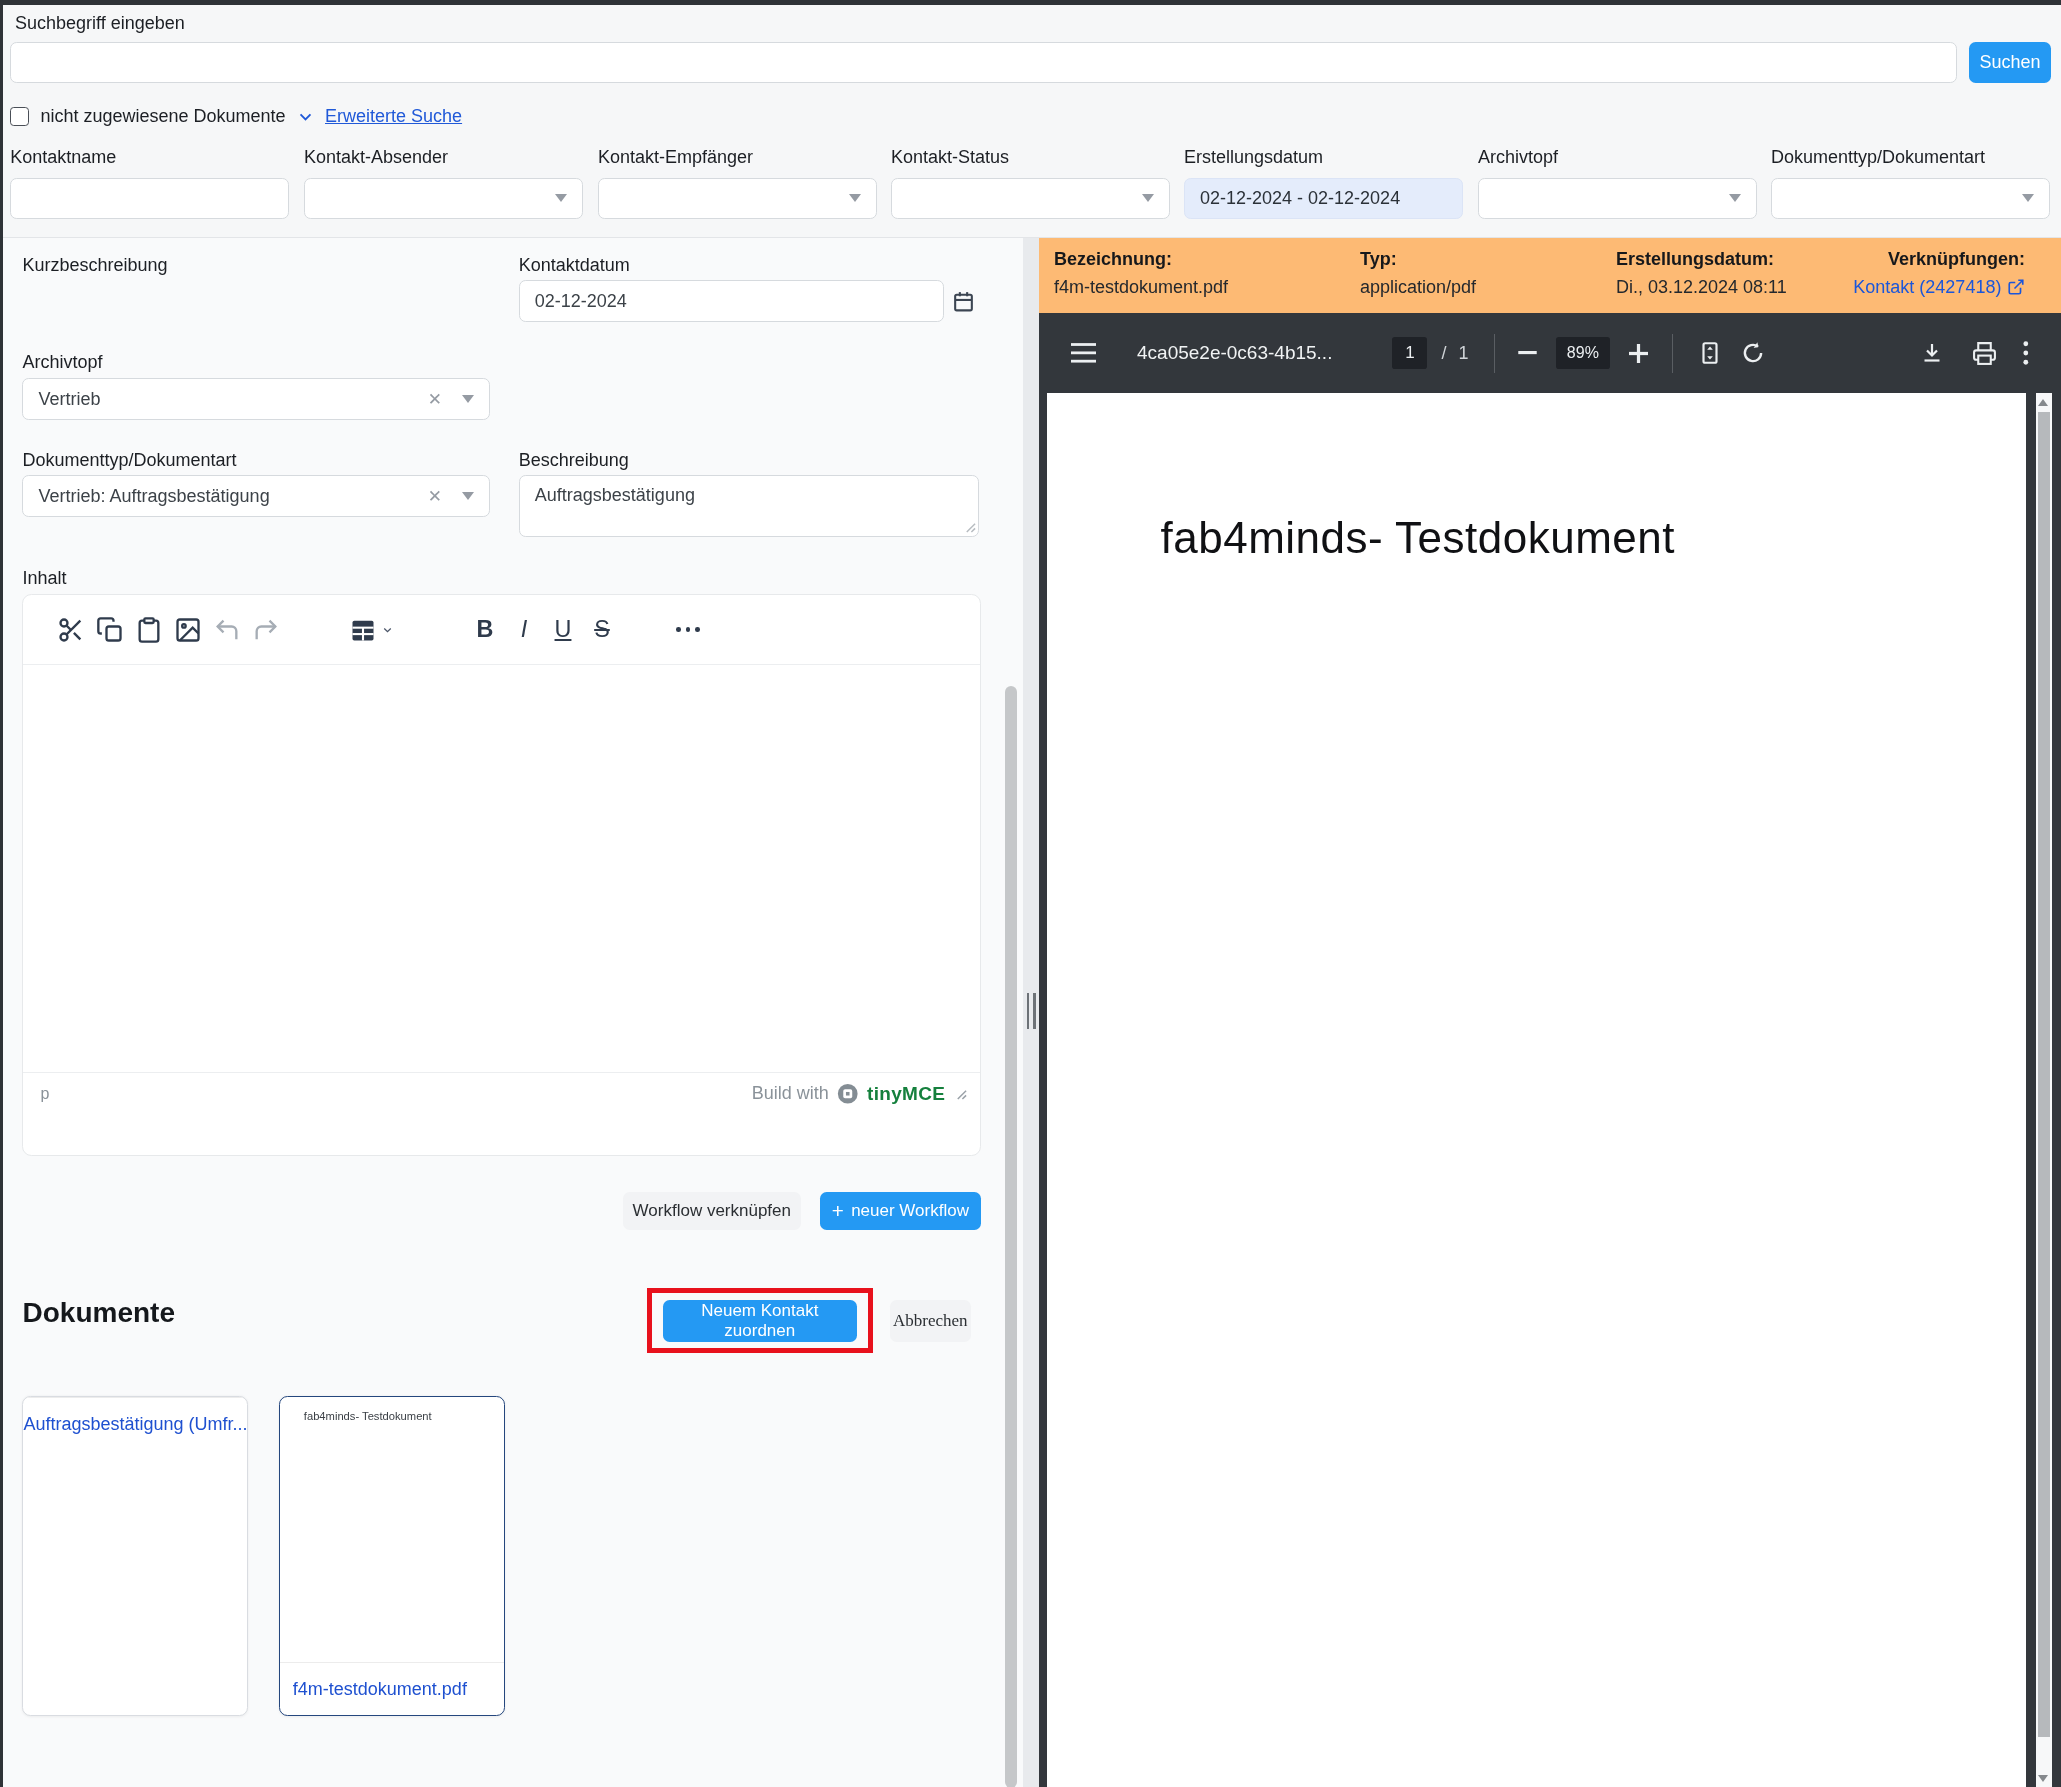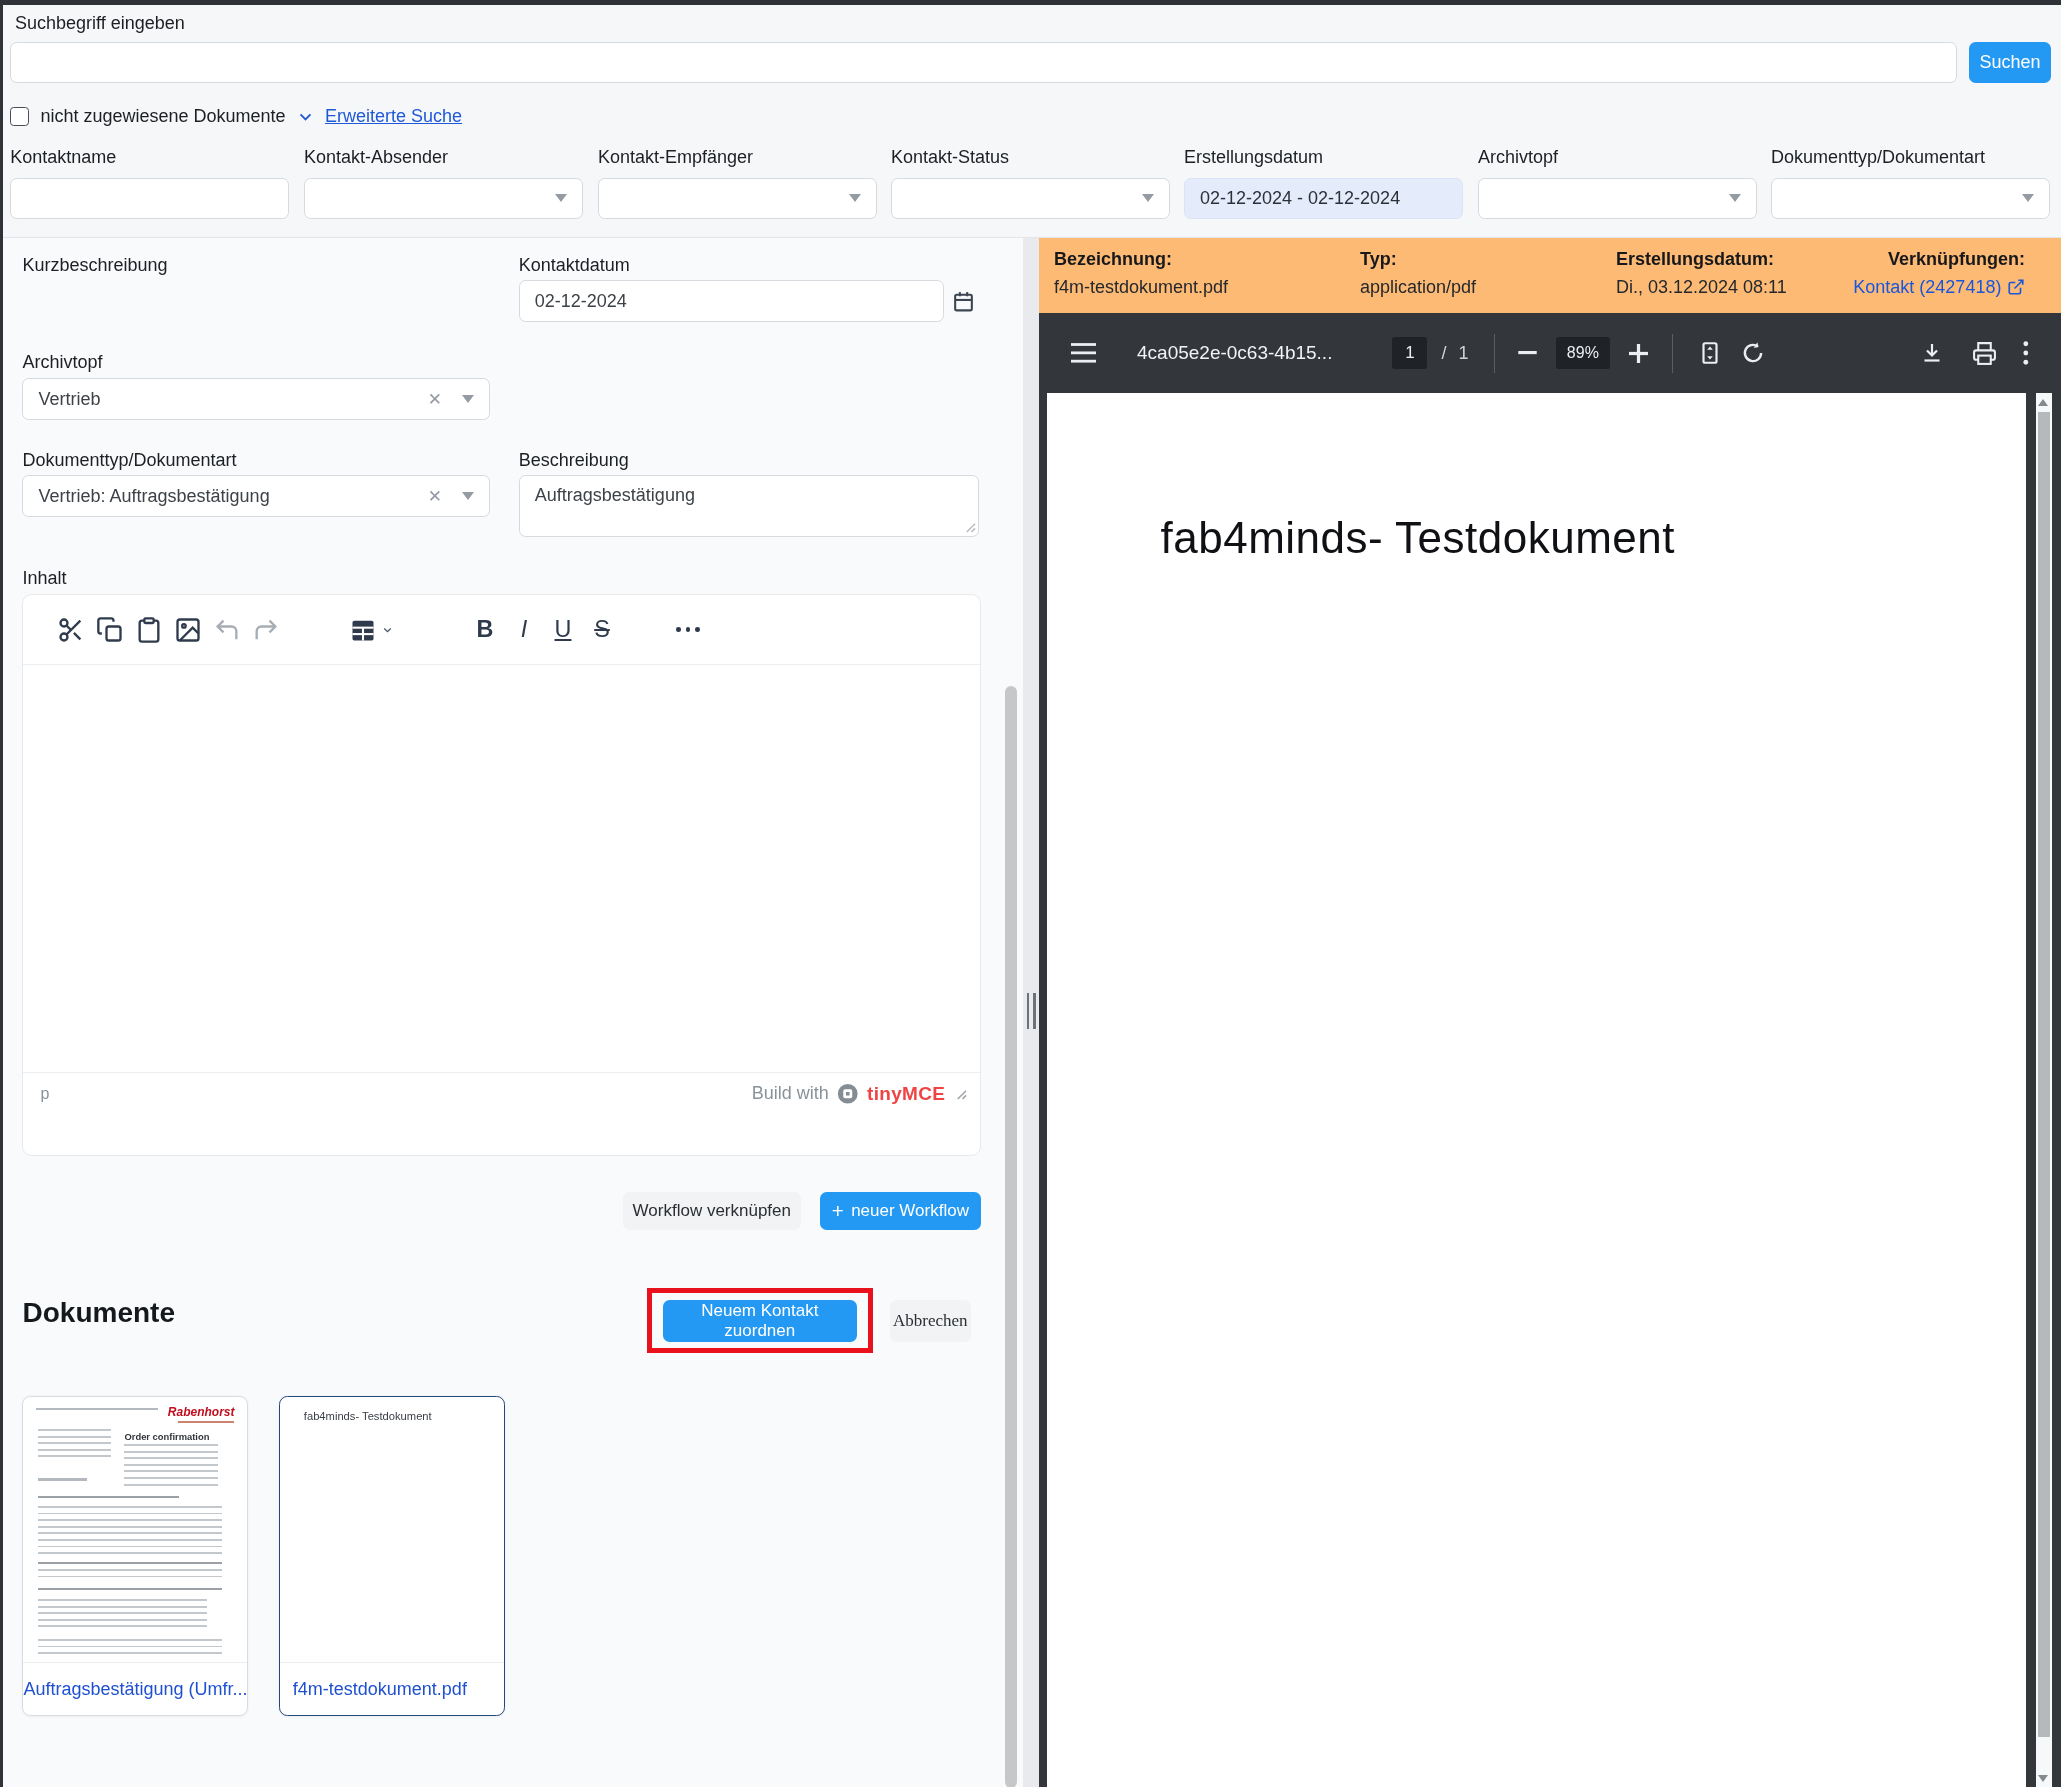--- a/index.html
+++ b/index.html
@@ -36,21 +36,21 @@
   .editor{position:absolute;left:19.7px;top:356px;width:959px;height:562px;background:#fff;
           border:0.9px solid #e7e9eb;border-radius:9.4px;box-sizing:border-box;}
   .ed-toolbar{height:69px;display:flex;align-items:center;padding-left:28px;border-bottom:0.9px solid #eceef0;}
   .ed-btn{width:39px;height:43px;display:flex;align-items:center;justify-content:center;cursor:pointer;border-radius:3.7px;}
   .ed-btn svg{display:block;}
   .ed-letter{font-size:23.4px;color:#2f3b4c;}
   .ed-content{height:407px;}
   .ed-status{height:41px;border-top:0.9px solid #eceef0;display:flex;align-items:center;padding:0 13px 0 17px;position:relative;}
   .el-path{font-size:16px;color:#8a9299;}
   .branding{margin-left:auto;display:flex;align-items:center;gap:8.4px;font-size:18px;color:#8a9299;}
-  .brand-name{font-weight:bold;color:#ef4444;font-size:19px;letter-spacing:0.3px;}
+  .brand-name{font-weight:bold;color:#15803d;font-size:19px;letter-spacing:0.3px;}
   .dots3{display:flex;gap:4.7px;}
   .dots3 i{width:4.7px;height:4.7px;border-radius:50%;background:#2f3b4c;}
 
   
   .h-docs{position:absolute;left:19.7px;top:1059px;font-size:28px;font-weight:800;color:#15181c;}
   .annotate{position:absolute;left:644px;top:1050px;width:226px;height:65px;border:5.6px solid #e8111c;box-sizing:border-box;}
   .card{position:absolute;width:226px;height:320px;background:#fff;border:0.9px solid #d9dce1;border-radius:8.4px;
         box-sizing:border-box;box-shadow:0 0.9px 2.8px rgba(0,0,0,.06);display:flex;flex-direction:column;overflow:hidden;}
   .card.selected{border:1.9px solid #25477e;}
   .card-preview{flex:1;position:relative;overflow:hidden;}
@@ -287,36 +287,20 @@
     </button>
   </div>
 
   <div class="h-docs">Dokumente</div>
 
   <div class="annotate"></div>
   <button class="btn-blue abs" style="left:660px;top:1062px;width:194px;height:42px;font-size:17px;">Neuem Kontakt zuordnen</button>
   <button class="btn-light abs" style="left:887px;top:1062px;width:81px;height:42px;font-family:Liberation Serif, serif;">Abbrechen</button>
 
   <div class="card" style="left:19.7px;top:1158px;">
-    <div class="card-preview">
-      <div class="inv-line" style="left:13px;top:11.2px;width:122px;height:1.9px;"></div>
-      <div class="inv-brand">Rabenhorst</div>
-      <div class="inv-line" style="right:13px;top:24px;width:56px;height:1.9px;background:#c9836f;"></div>
-      <div class="inv-title">Order confirmation</div>
-      <div class="inv-block" style="left:15px;top:32px;width:73px;height:28px;"></div>
-      <div class="inv-block" style="left:101px;top:47px;width:94px;height:43px;"></div>
-      <div class="inv-line" style="left:15px;top:81px;width:49px;"></div>
-      <div class="inv-line" style="left:15px;top:99px;width:141px;height:1.9px;background:#9aa0a6;"></div>
-      <div class="inv-block" style="left:15px;top:109px;width:184px;height:49px;"></div>
-      <div class="inv-line" style="left:15px;top:165px;width:184px;height:1.9px;background:#9aa0a6;"></div>
-      <div class="inv-block" style="left:15px;top:172px;width:184px;height:13px;"></div>
-      <div class="inv-line" style="left:15px;top:191px;width:184px;height:1.9px;background:#9aa0a6;"></div>
-      <div class="inv-block" style="left:15px;top:202px;width:169px;height:32px;"></div>
-      <div class="inv-block" style="left:15px;top:242px;width:184px;height:15px;"></div>
-    </div>
     <div class="card-caption" style="justify-content:center;">Auftragsbestätigung (Umfr...</div>
   </div>
 
   <div class="card selected" style="left:276px;top:1158px;">
     <div class="card-preview">
       <div class="mini-title">fab4minds- Testdokument</div>
     </div>
     <div class="card-caption">f4m-testdokument.pdf</div>
   </div>
 

